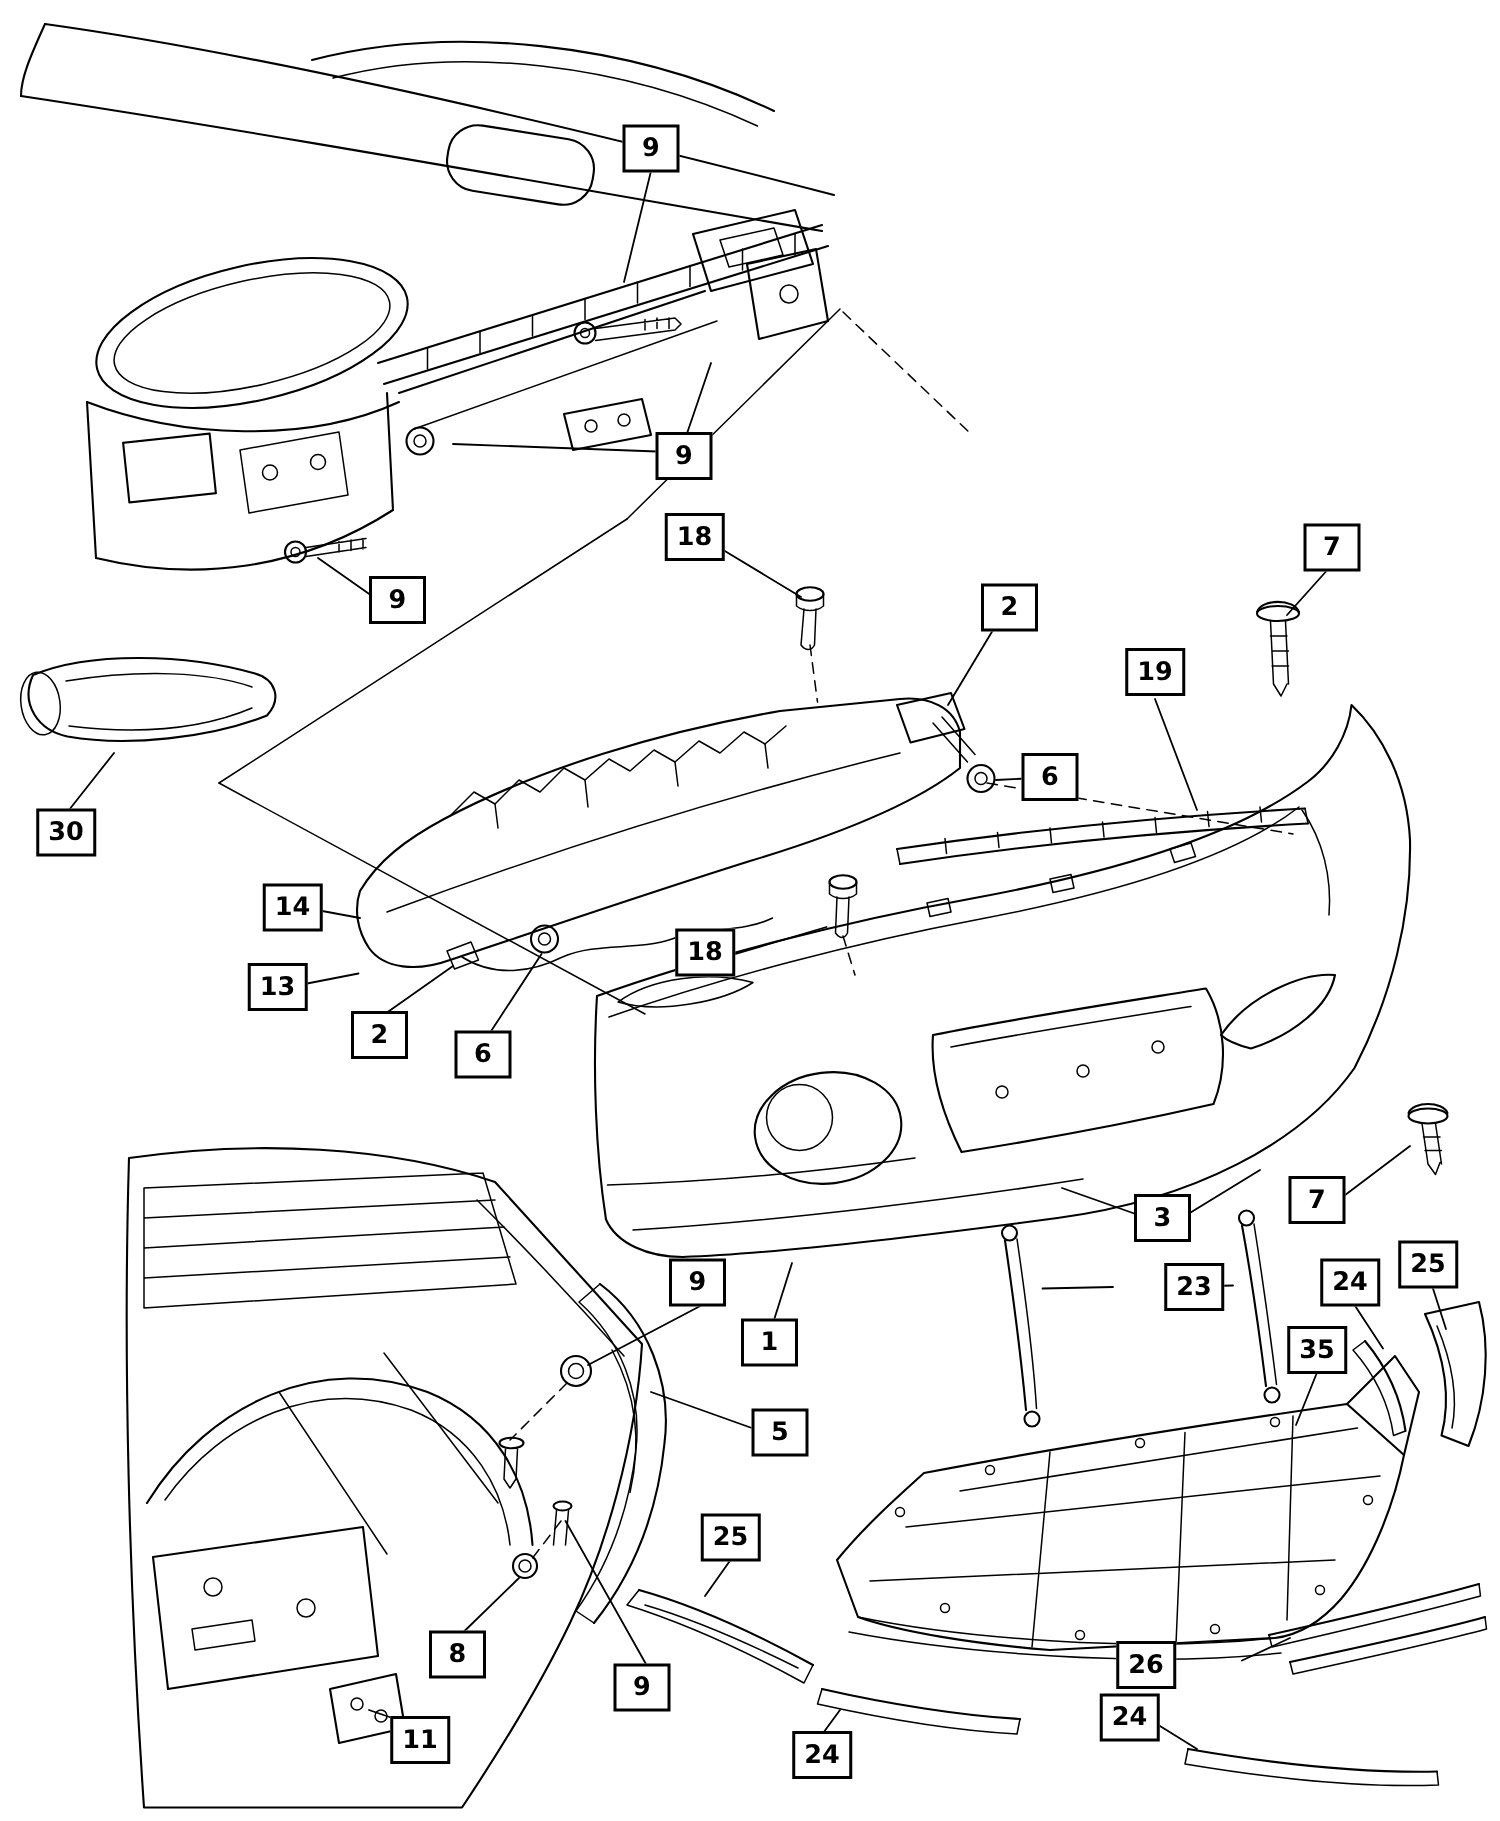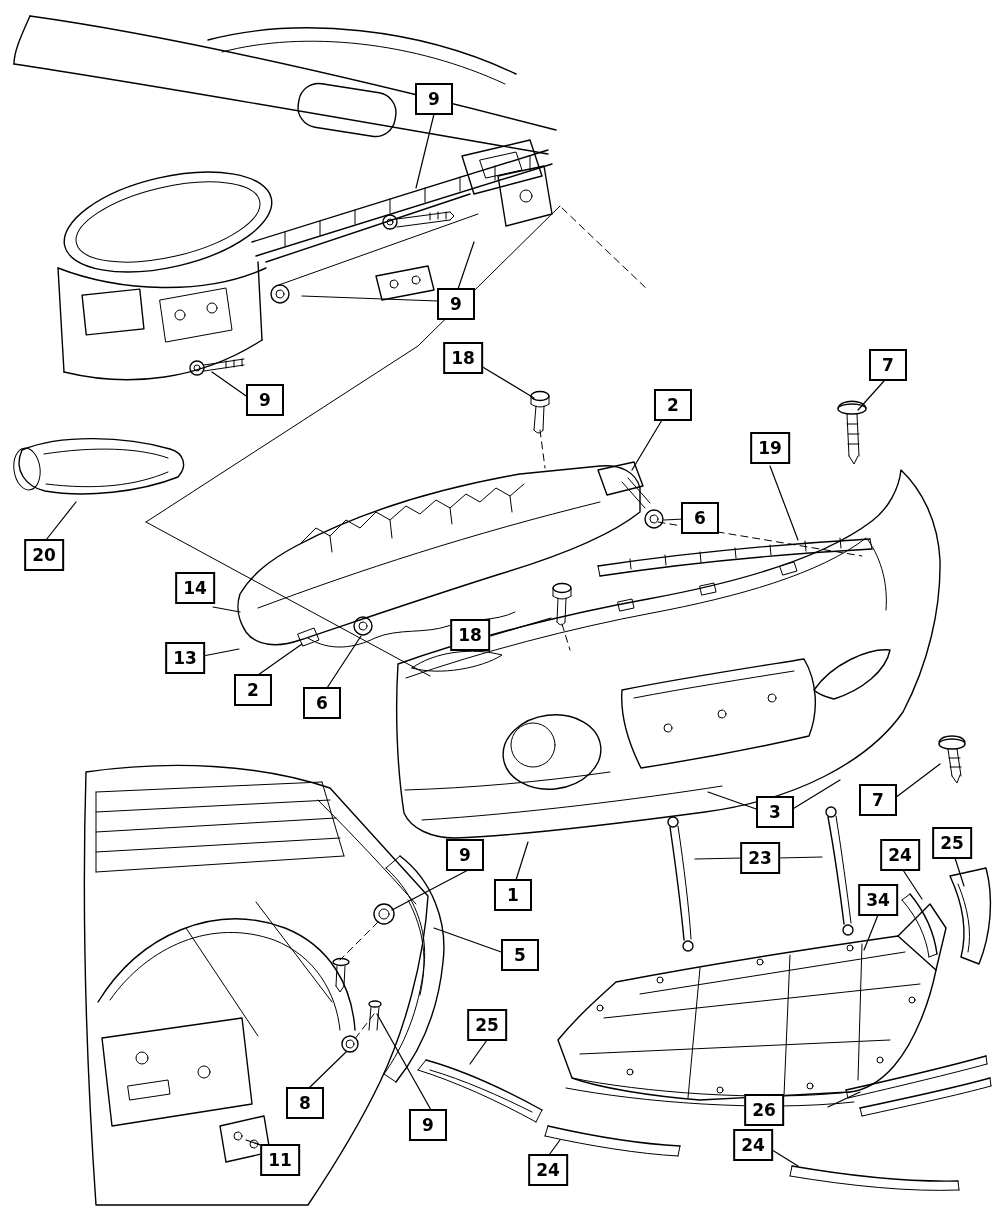--- a/index.html
+++ b/index.html
@@ -270,34 +270,34 @@
   </svg>
 
   <div class="callout" style="left:434px;top:99px">9</div>
   <div class="callout" style="left:456px;top:304px">9</div>
   <div class="callout" style="left:463px;top:358px">18</div>
   <div class="callout" style="left:673px;top:405px">2</div>
   <div class="callout" style="left:888px;top:365px">7</div>
   <div class="callout" style="left:770px;top:448px">19</div>
   <div class="callout" style="left:265px;top:400px">9</div>
   <div class="callout" style="left:700px;top:518px">6</div>
-  <div class="callout" style="left:44px;top:555px">20</div>
-  <div class="callout" style="left:195px;top:588px">14</div>
+  <div class="callout" style="left:44px;top:555px">30</div>
+  <div class="callout" style="left:195px;top:605px">14</div>
   <div class="callout" style="left:185px;top:658px">13</div>
   <div class="callout" style="left:470px;top:635px">18</div>
   <div class="callout" style="left:253px;top:690px">2</div>
   <div class="callout" style="left:322px;top:703px">6</div>
   <div class="callout" style="left:775px;top:812px">3</div>
   <div class="callout" style="left:878px;top:800px">7</div>
   <div class="callout" style="left:465px;top:855px">9</div>
-  <div class="callout" style="left:760px;top:858px">23</div>
+  <div class="callout" style="left:796px;top:858px">23</div>
   <div class="callout" style="left:900px;top:855px">24</div>
   <div class="callout" style="left:952px;top:843px">25</div>
   <div class="callout" style="left:513px;top:895px">1</div>
-  <div class="callout" style="left:878px;top:900px">34</div>
+  <div class="callout" style="left:878px;top:900px">35</div>
   <div class="callout" style="left:520px;top:955px">5</div>
   <div class="callout" style="left:487px;top:1025px">25</div>
   <div class="callout" style="left:305px;top:1103px">8</div>
   <div class="callout" style="left:428px;top:1125px">9</div>
   <div class="callout" style="left:764px;top:1110px">26</div>
   <div class="callout" style="left:280px;top:1160px">11</div>
   <div class="callout" style="left:548px;top:1170px">24</div>
   <div class="callout" style="left:753px;top:1145px">24</div>
 
 </div>

